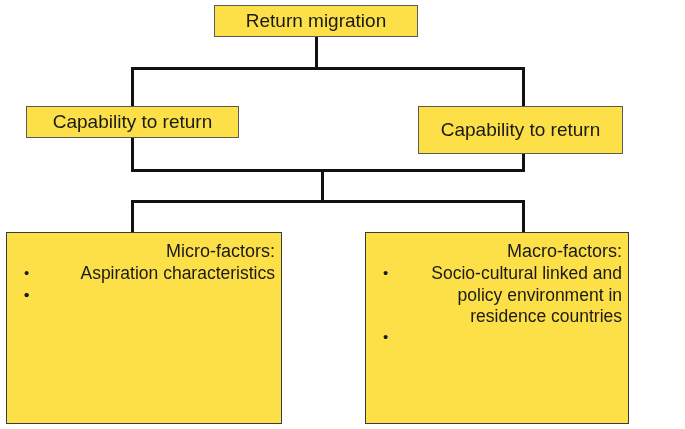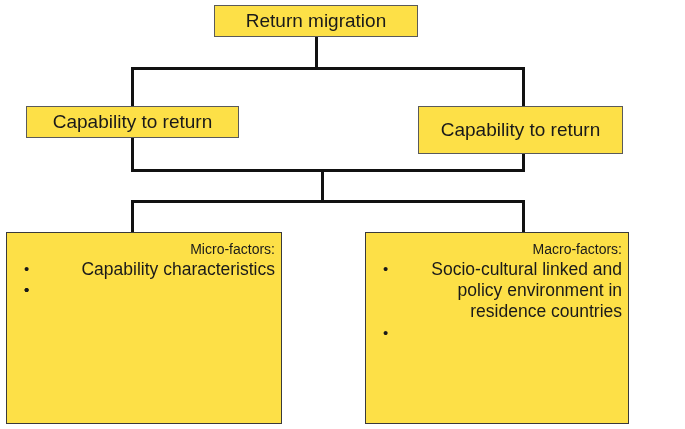--- a/index.html
+++ b/index.html
@@ -72,21 +72,21 @@
     width: 276px;
     height: 192px;
   }
   #node-macro-factors {
     left: 365px;
     top: 232px;
     width: 264px;
     height: 192px;
   }
   .panel-heading {
-    font-size: 14px;
+    font-size: 18px;
     color: #1a1a1a;
     line-height: 1.18;
     margin: 0 0 1px 4px;
   }
   .bullet-list {
     list-style: none;
     margin: 0;
     padding: 0;
   }
   .bullet-item {
@@ -151,21 +151,21 @@
 
   <div class="node" id="node-capability">
     <span class="node-title">Capability to return</span>
   </div>
 
   <div class="node factor-panel" id="node-micro-factors">
     <div class="panel-heading">Micro-factors:</div>
     <ul class="bullet-list">
       <li class="bullet-item">
         <span class="bullet-glyph">•</span>
-        <span>Capability characteristics</span>
+        <span>Aspiration characteristics</span>
       </li>
       <li class="bullet-item">
         <span class="bullet-glyph">•</span>
       </li>
       <li class="bullet-item">
         <span class="bullet-glyph">•</span>
       </li>
     </ul>
   </div>
 

